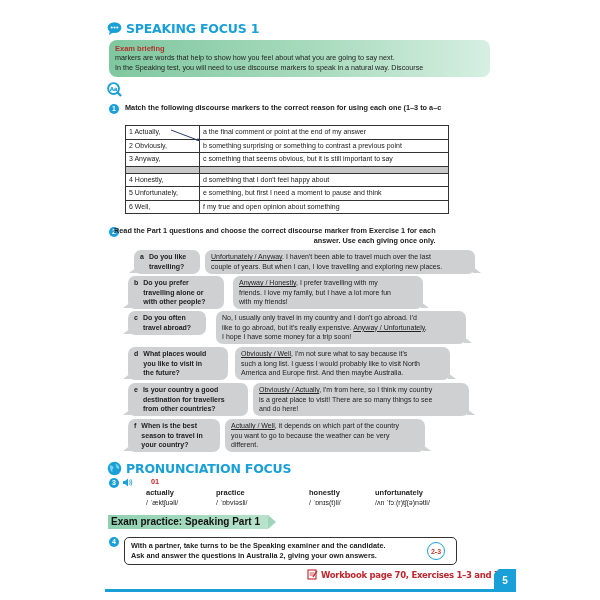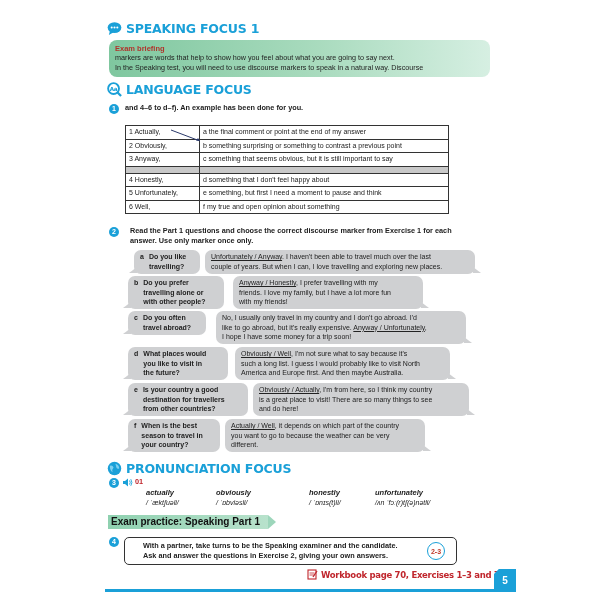--- a/index.html
+++ b/index.html
@@ -24,29 +24,29 @@
   .match-line { position: absolute; left: 170px; top: 128px; }
 
   .q-row { position: absolute; left: 128px; display: flex; align-items: stretch; }
   .bubble { background: #cfd0d2; border-radius: 7px; position: relative; font-size: 7px; line-height: 9.6px; padding: 2px 6px; box-sizing: border-box; }
   .bubble.q { font-weight: bold; color: #222; display: flex; gap: 5px; }
   .bubble.q::after { content: ""; position: absolute; left: -5px; bottom: 1px; border-right: 8px solid #cfd0d2; border-top: 6px solid transparent; }
   .bubble.a::after { content: ""; position: absolute; right: -6px; bottom: 1px; border-left: 8px solid #cfd0d2; border-top: 6px solid transparent; }
   .bubble.a { margin-left: 5px; color: #222; }
   .u { text-decoration: underline; }
 
-  .pron-words { position: absolute; left: 146px; top: 488px; display: flex; font-size: 7.5px; font-style: italic; }
+  .pron-words { position: absolute; left: 146px; top: 488px; display: flex; font-size: 7.5px; }
   .pron-words .col { }
   .pron-words .w { font-weight: bold; line-height: 10px; }
   .pron-words .ipa { font-size: 7px; line-height: 10px; }
 
   .exam-bar { position: absolute; left: 108px; top: 515px; height: 14px; width: 160px; background: linear-gradient(90deg, #8fd1b0, #b8e2cc); font-weight: bold; font-size: 10px; line-height: 14px; padding-left: 3px; box-sizing: border-box; color: #111; }
   .exam-bar::after { content: ""; position: absolute; right: -8px; top: 0; border-left: 8px solid #9dd6bb; border-top: 7px solid transparent; border-bottom: 7px solid transparent; }
 
-  .task-box { position: absolute; left: 124px; top: 537px; width: 333px; height: 28px; border: 1.3px solid #333; border-radius: 5px; font-size: 7.3px; font-weight: bold; line-height: 9.5px; padding: 3px 18px; box-sizing: border-box; }
+  .task-box { position: absolute; left: 124px; top: 537px; width: 333px; height: 28px; border: 1.3px solid #333; border-radius: 5px; font-size: 7.3px; font-weight: bold; line-height: 9.5px; padding: 3px 6px; box-sizing: border-box; }
   .pair-badge { position: absolute; left: 427px; top: 542px; width: 18px; height: 18px; border: 1.3px solid #1aa0d8; border-radius: 50%; font-size: 7px; font-weight: bold; color: #c0392b; text-align: center; line-height: 17px; background: #fff; box-sizing: border-box; }
 
   .workbook { position: absolute; left: 307px; top: 569px; display: flex; align-items: center; gap: 3px; color: #c0262d; font-weight: bold; font-size: 8.5px; font-family: "DejaVu Sans", sans-serif; letter-spacing: -0.3px; }
   .footer-line { position: absolute; left: 105px; top: 589px; width: 390px; height: 3px; background: #1aa0d8; }
   .page-num { position: absolute; left: 494px; top: 569px; width: 22px; height: 23px; background: #1aa0d8; color: #fff; font-weight: bold; font-size: 10px; text-align: center; line-height: 24px; clip-path: polygon(22% 0, 100% 0, 100% 100%, 0 100%, 0 22%); }
 </style>
 </head>
 <body>
 
 <div class="page">
@@ -67,26 +67,25 @@
     <div class="text">markers are words that help to show how you feel about what you are going to say next.</div>
     <div class="text">In the Speaking test, you will need to use discourse markers to speak in a natural way. Discourse</div>
   </div>
 
   <div class="sec-title" style="top:82px;">
     <svg class="sec-icon" viewBox="0 0 16 16">
       <circle cx="7" cy="7" r="5.8" fill="none" stroke="#1aa0d8" stroke-width="2"></circle>
       <line x1="11" y1="11" x2="15" y2="15" stroke="#1aa0d8" stroke-width="2.4"></line>
       <text x="7" y="9.3" font-size="6" font-weight="bold" text-anchor="middle" fill="#1aa0d8" font-family="DejaVu Sans, sans-serif">Aa</text>
     </svg>
-    <span>LANGUAGE FOCUS</span>
   </div>
 
   <div class="num" style="left:109px; top:104px;">1</div>
   <div class="instr" style="left:125px; top:103px;">
-    <div>and 4–6 to d–f). An example has been done for you.</div>
+    <div>Match the following discourse markers to the correct reason for using each one (1–3 to a–c</div>
   </div>
 
   <table class="match">
     <tbody>
         <tr>
           <td class="l">1 Actually,</td>
           <td>a the final comment or point at the end of my answer</td>
         </tr>
     <tr>
           <td class="l">2 Obviously,</td>
@@ -113,23 +112,23 @@
           <td>f my true and open opinion about something</td>
         </tr>
   </tbody>
     </table>
   <svg class="match-line" width="34" height="16">
     <line x1="1" y1="2" x2="30" y2="13" stroke="#2b3a6b" stroke-width="1"></line>
     <path d="M30 13 L26 12.6 L28 10 Z" fill="#2b3a6b"></path>
   </svg>
 
   <div class="num" style="left:109px; top:227px;">2</div>
-  <div class="instr" style="left:130px; top:226px;">
+  <div class="instr" style="left:114px; top:226px;text-align:right;">
     <div>Read the Part 1 questions and choose the correct discourse marker from Exercise 1 for each</div>
-    <div>answer. Use only marker once only.</div>
+    <div>answer. Use each giving once only.</div>
   </div>
 
   <div class="q-row" style="top:250px; left:134px;">
     <div class="bubble q" style="width:66px; height:24px;">
       <span>a</span>
       <div>
           <div>Do you like</div>
           <div>travelling?</div>
         </div>
     </div>
@@ -221,54 +220,54 @@
   <div class="sec-title" style="top:461px;justify-content:flex-end;">
     <svg class="sec-icon" viewBox="0 0 16 16">
       <circle cx="8" cy="8" r="7.2" fill="#1aa0d8"></circle>
       <path d="M3 5 Q6 4 7 7 Q5 9 6 12 Q3 10 3 5 Z" fill="#7fd0f0"></path>
       <path d="M9 3 Q13 4 13 8 Q11 9 10 7 Z" fill="#7fd0f0"></path>
     </svg>
     <span>PRONUNCIATION FOCUS</span>
   </div>
 
   <div class="num" style="left:109px; top:478px;">3</div>
-  <div class="instr" style="left:123px; top:477px; display:flex; align-items:center; gap:2px;">
+  <div class="instr" style="left:123px; top:477px; display:flex; align-items:center; gap:18px;">
     <svg width="10" height="9" viewBox="0 0 10 9">
       <path d="M0 3 H2 L5 0.5 V8.5 L2 6 H0 Z" fill="#1aa0d8"></path>
       <path d="M6.5 2.5 Q8 4.5 6.5 6.5" stroke="#1aa0d8" fill="none" stroke-width="0.9"></path>
       <path d="M7.8 1.2 Q10 4.5 7.8 7.8" stroke="#1aa0d8" fill="none" stroke-width="0.9"></path>
     </svg>
     <span style="color:#c0262d;">01</span>
   </div>
 
   <div class="pron-words">
     <div class="col" style="width:70px;">
         <div class="w">actually</div>
         <div class="ipa">/ ˈæktʃuəli/</div>
       </div>
     <div class="col" style="width:69px;">
-        <div class="w">obviously</div>
+        <div class="w">practice</div>
         <div class="ipa">/ ˈɒbviəsli/</div>
       </div>
     <div class="col" style="width:66px;margin-left:24px;">
         <div class="w">honestly</div>
         <div class="ipa">/ ˈɒnɪs(t)li/</div>
       </div>
     <div class="col" style="width:90px;">
         <div class="w">unfortunately</div>
         <div class="ipa">/ʌn ˈfɔː(r)tʃ(ə)nətli/</div>
       </div>
   </div>
 
   <div class="exam-bar">Exam practice: Speaking Part 1</div>
 
   <div class="num" style="left:109px; top:537px;">4</div>
   <div class="task-box">
     <div>With a partner, take turns to be the Speaking examiner and the candidate.</div>
-    <div>Ask and answer the questions in Exercise 2, giving your own answers.</div>
+    <div>Ask and answer the questions in Australia 2, giving your own answers.</div>
   </div>
   <div class="pair-badge">2-3</div>
 
   <div class="workbook">
     <svg width="11" height="11" viewBox="0 0 11 11">
       <rect x="1" y="1" width="8" height="9" fill="none" stroke="#c0262d" stroke-width="1.1"></rect>
       <line x1="2.5" y1="4" x2="7.5" y2="4" stroke="#c0262d" stroke-width="0.8"></line>
       <line x1="2.5" y1="6" x2="7.5" y2="6" stroke="#c0262d" stroke-width="0.8"></line>
       <path d="M6 8 L10 2" stroke="#c0262d" stroke-width="1.3"></path>
     </svg>

